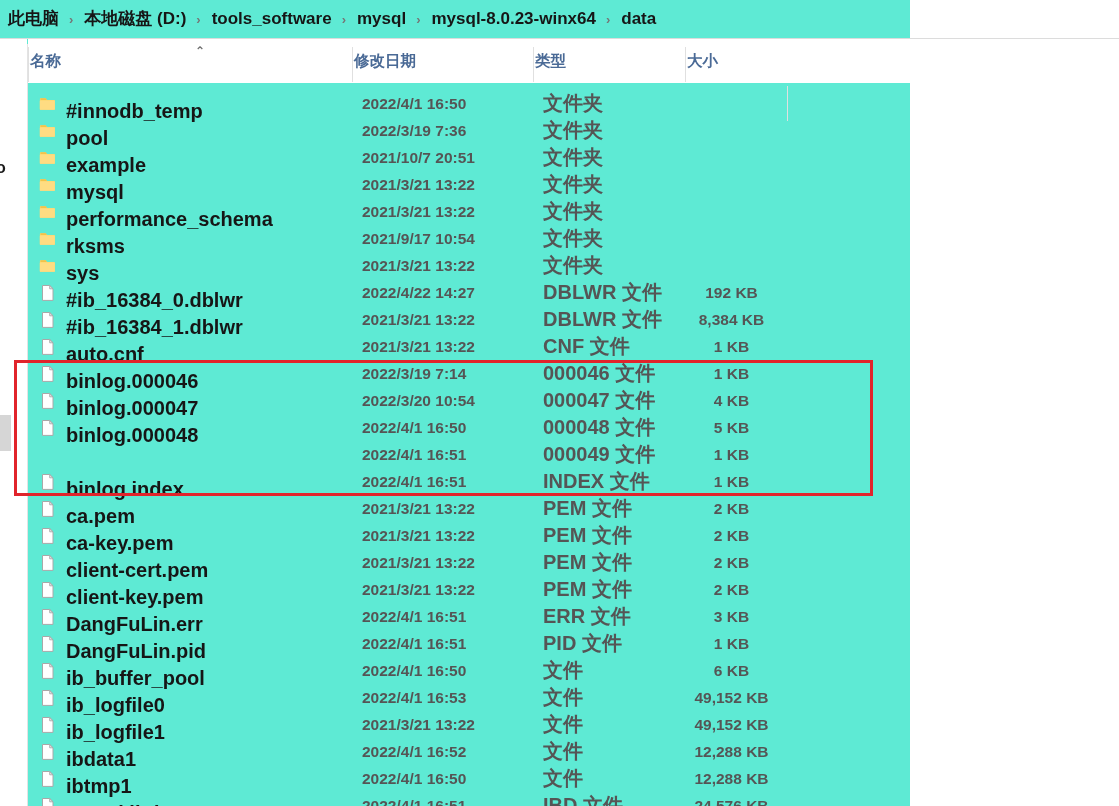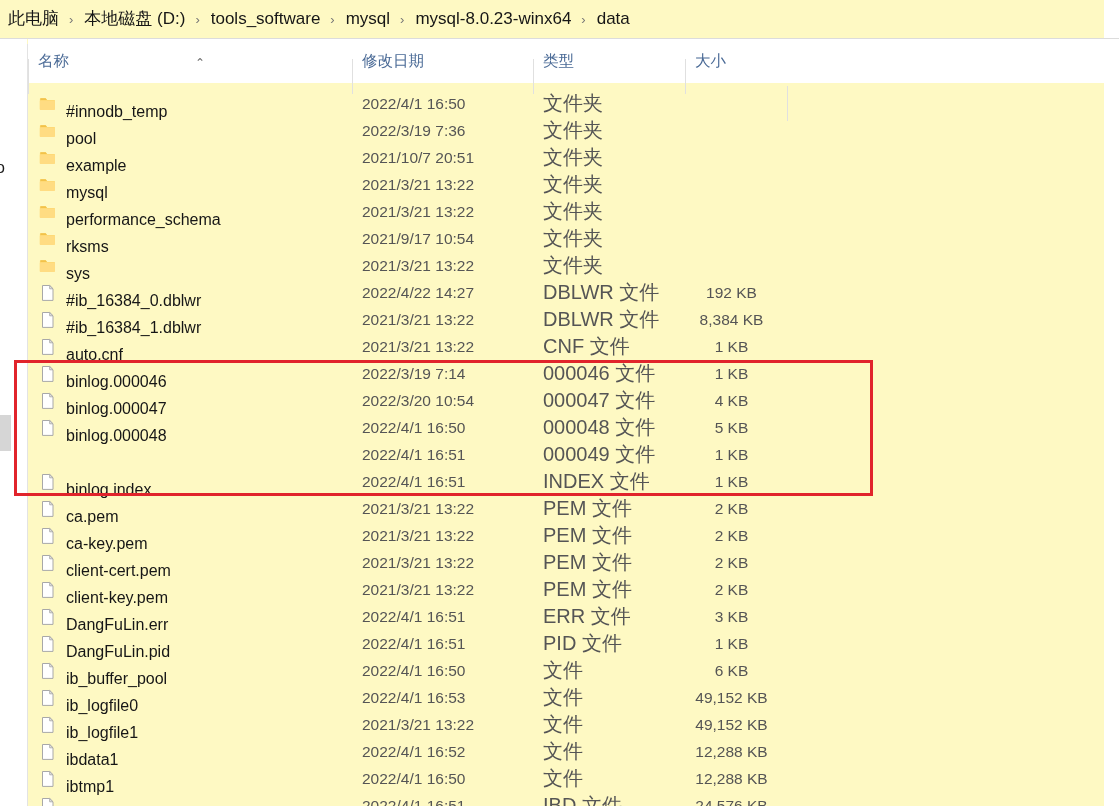--- a/index.html
+++ b/index.html
@@ -7,23 +7,24 @@
   html, body {
     width: 1119px;
     height: 806px;
     background: #ffffff;
     font-family: "Liberation Sans", "DejaVu Sans", sans-serif;
     overflow: hidden;
   }
 
   #app {
     position: relative;
-    width: 1104px;
+    width: 910px;
     height: 806px;
-    background: #fef9c3;
+    background: #5eead4;
+    font-weight: bold;
   }
 
   
   .breadcrumb {
     position: absolute;
     left: 0; top: 0;
     width: 1119px; height: 38px;
     display: flex;
     align-items: center;
     padding-left: 4px;
@@ -82,26 +83,26 @@
 
   
   .col-headers {
     position: absolute;
     left: 28px; top: 39px;
     width: 1091px; height: 44px;
     background: #ffffff;
   }
   .col-head {
     position: absolute;
-    top: 12px; height: 44px;
+    top: 0; height: 44px;
     display: flex;
-    align-items: flex-start;
+    align-items: center;
     font-size: 15.5px;
     color: #4a6a96;
-    padding-left: 10px;
+    padding-left: 2px;
   }
   .col-head .sep {
     position: absolute;
     left: 0; top: 8px;
     width: 1px; height: 35px;
     background: #e0e0e0;
   }
   .col-head-name { left: 0px;   width: 324px; }
   .col-head-date { left: 324px; width: 181px; }
   .col-head-type { left: 505px; width: 152px; }
@@ -160,21 +161,21 @@
   }
   .cell-size {
     position: absolute;
     left: 657px; width: 93px;
     text-align: center;
     color: #555555;
     font-size: 15.5px;
   }
   .name-text {
     color: #161616;
-    font-size: 16px;
+    font-size: 20px;
     margin-top: 16px;
   }
 
   
   .icon {
     width: 17px; height: 18px;
     margin-right: 10px;
     flex: 0 0 17px;
     position: relative;
   }

